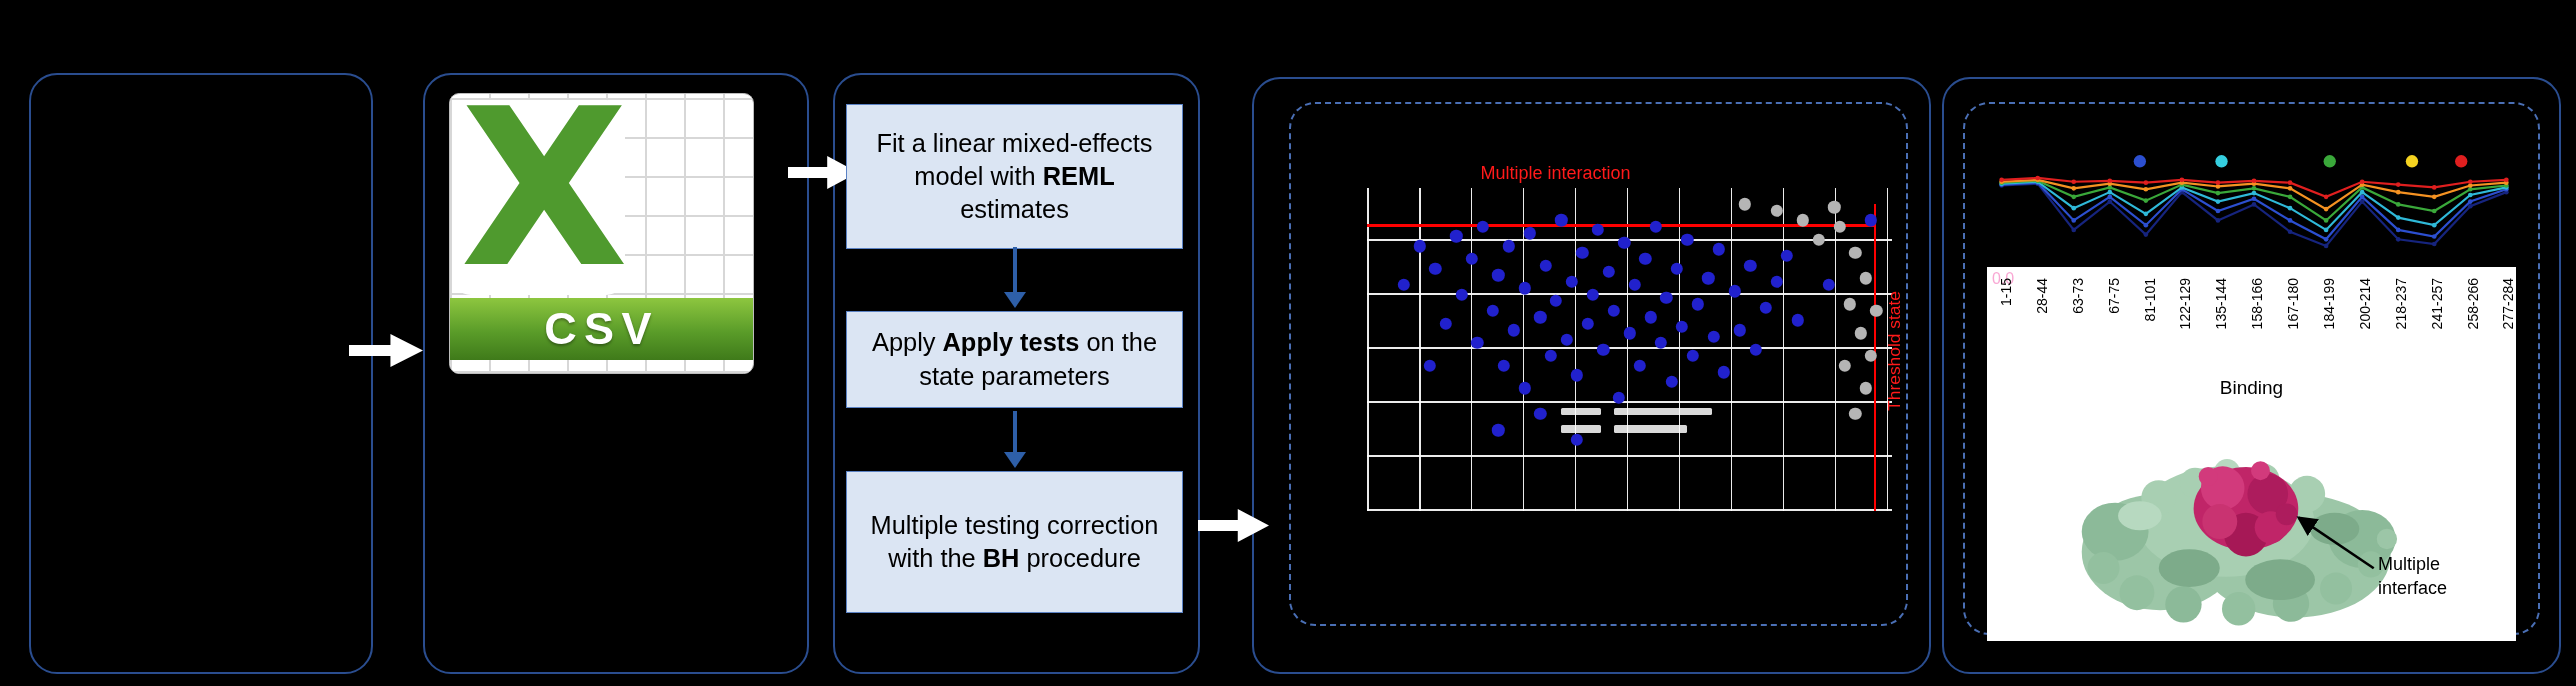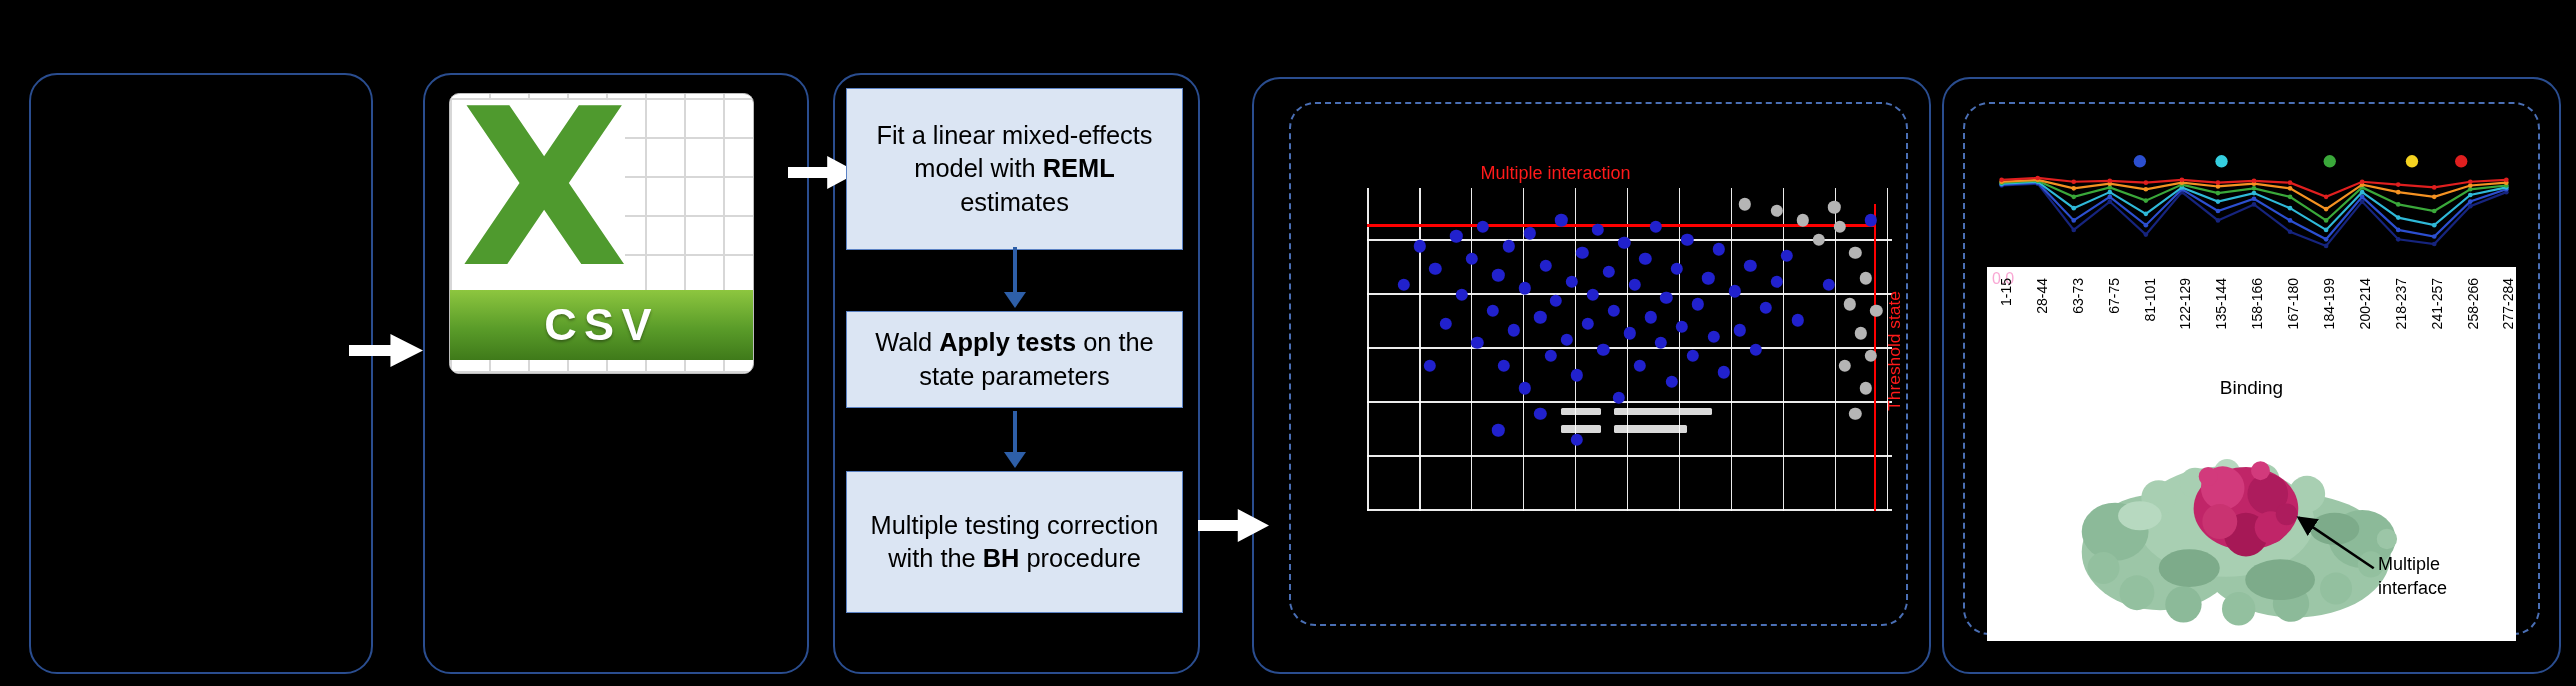--- a/index.html
+++ b/index.html
@@ -21,21 +21,21 @@
     border-right:11px solid transparent;border-top:16px solid #2e5fa8;}
   
   #csv-icon{position:absolute;left:449px;top:93px;width:305px;height:281px;}
   .csv-page{position:absolute;inset:0;background:#fff;border:1.5px solid #bdbdbd;border-radius:10.2px;overflow:hidden;}
   .csv-grid{position:absolute;inset:0;
     background-image:repeating-linear-gradient(90deg,#d7d7d7 0 1.5px,transparent 1.5px 39px),
                      repeating-linear-gradient(0deg,#d7d7d7 0 1.5px,transparent 1.5px 39px);}
   .csv-x-bg{position:absolute;left:1.5px;top:5.8px;width:173px;height:195px;background:#fff;border-radius:19px;}
   .csv-x{position:absolute;left:10.2px;top:-14.5px;font-size:218px;font-weight:bold;color:#4f9a2e;
     font-family:"DejaVu Sans",sans-serif;line-height:1;}
-  .csv-banner{position:absolute;left:0;right:0;bottom:13px;height:70px;
+  .csv-banner{position:absolute;left:0;right:0;bottom:13px;height:62px;
     background:linear-gradient(180deg,#8dc63f,#5a9c29 55%,#3f7a1a);
     display:flex;align-items:center;justify-content:center;}
   .csv-banner span{color:#fff;font-size:45px;font-weight:bold;letter-spacing:7.3px;
     text-shadow:0 2.2px 2.9px rgba(0,0,0,.35);}
   
   #plot-area{position:absolute;left:1367px;top:188px;width:525px;height:323px;
     background-image:repeating-linear-gradient(90deg,rgba(255,255,255,.92) 0 1.5px,transparent 1.5px 52px),
                      repeating-linear-gradient(0deg,rgba(255,255,255,.92) 0 1.5px,transparent 1.5px 54px);}
   .sdot{position:absolute;width:12.4px;height:12.4px;border-radius:50%;transform:translate(-50%,-50%);}
   #threshold-hline{position:absolute;left:0;width:96.6%;height:2.2px;background:#ff0000;}
@@ -76,27 +76,27 @@
   <div class="csv-page">
     <div class="csv-grid"></div>
     <div class="csv-x-bg"></div>
     <span class="csv-x">X</span>
     <div class="csv-banner">
       <span>CSV</span>
     </div>
   </div>
 </div>
 
-<div class="step-box" style="top:88px;height:162px">
+<div class="step-box" style="top:104px;height:145px">
   <span><span>Fit a linear mixed-effects model with </span><span class="b">REML</span><span> estimates</span></span>
 </div>
 <div class="da-stem" style="left:1013px;top:247px;height:47px"></div>
 <div class="da-head" style="left:1004px;top:292px"></div>
 <div class="step-box" style="top:311px;height:97px">
-  <span><span>Wald </span><span class="b">Apply tests</span><span> on the state parameters</span></span>
+  <span><span>Apply </span><span class="b">Apply tests</span><span> on the state parameters</span></span>
 </div>
 <div class="da-stem" style="left:1013px;top:411px;height:42px"></div>
 <div class="da-head" style="left:1004px;top:452px"></div>
 <div class="step-box" style="top:471px;height:142px">
   <span><span>Multiple testing correction with the </span><span class="b">BH</span><span> procedure</span></span>
 </div>
 
 <div id="thr-int">Multiple interaction</div>
 <div id="plot-area">
   <div id="threshold-hline" style="top: 11.3%;"></div>

